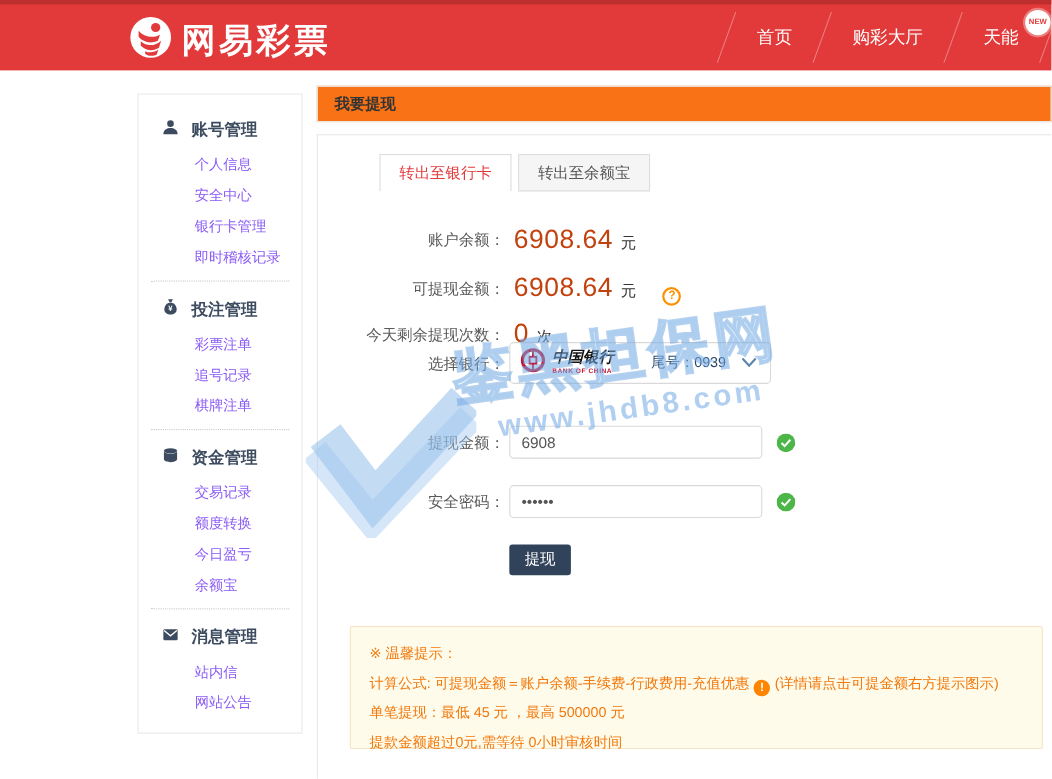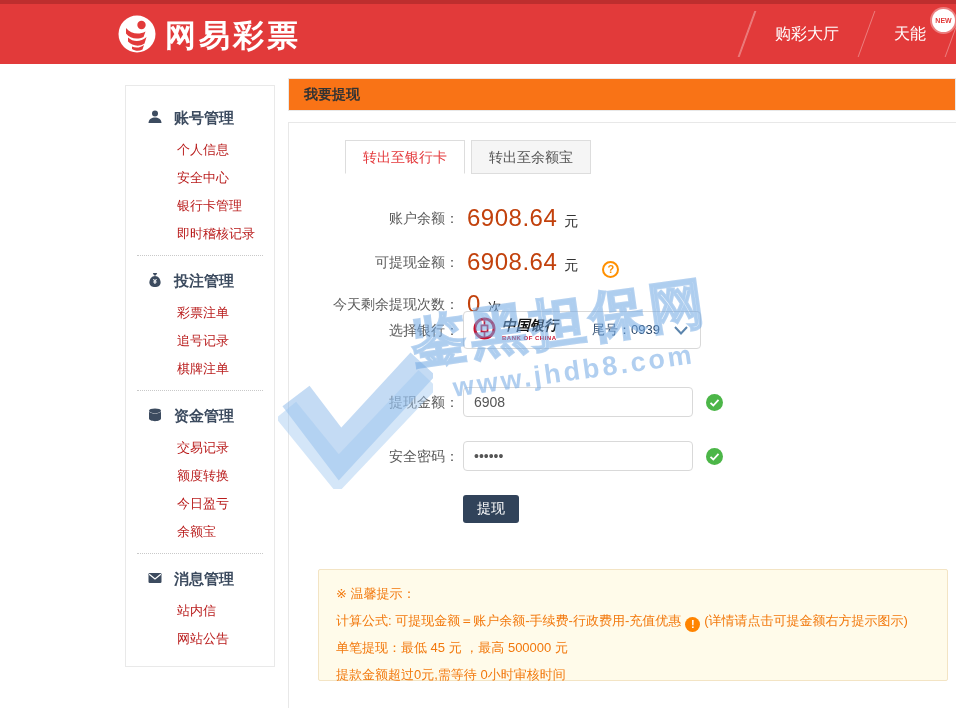--- a/index.html
+++ b/index.html
@@ -30,21 +30,21 @@
   
   .sidebar {
     position:absolute; left:125px; top:85px; width:150px; height:582px;
     background:#fff; border:1px solid #e9e9e9; padding-top:14px;
   }
   .side-title {
     display:flex; align-items:center; gap:11px; padding-left:21px; height:36px;
     color:#3c4b5f; font-size:15px; font-weight:bold; cursor:pointer;
   }
   .side-item {
-    padding-left:51px; font-size:13px; color:#b91c1c; height:28px; line-height:28px; cursor:pointer;
+    padding-left:51px; font-size:13px; color:#8b5cf6; height:28px; line-height:28px; cursor:pointer;
   }
   .side-divider { border-top:1px dotted #c9c9c9; margin:7px 11px; }
   
   .page-title-bar {
     position:absolute; left:288px; top:78px; width:668px; height:33px;
     background:#f97316; border:1px solid #e8e8e8; line-height:31px; padding-left:15px;
     font-size:14px; font-weight:bold; color:#333;
   }
   .panel {
     position:absolute; left:288px; top:122px; width:668px; height:586px;
@@ -116,20 +116,21 @@
         <circle cx="23.5" cy="10" r="4.2" fill="#e23a3a"></circle>
         <path d="M8 13 C13 19 21 20 27.5 16.5 L25.5 22 C19 25 12 23.5 8 18.5 Z" fill="#e23a3a"></path>
         <path d="M10 22.5 C15.5 27.5 23 27 28.5 22 L26.5 28.5 C20.5 32.5 14 30.5 10 26.5 Z" fill="#e23a3a"></path>
         <path d="M14 31.5 C18 33.5 23 32.5 26 30 L24.5 34.5 C21 36.5 17 36 14 34 Z" fill="#e23a3a"></path>
       </svg>
     </span>
     <span class="brand-text">网易彩票</span>
   </div>
   <div class="nav">
     <div class="nav-sep"></div>
+    <div class="nav-item">首页</div>
     <div class="nav-sep"></div>
     <div class="nav-item">购彩大厅</div>
     <div class="nav-sep"></div>
     <div class="nav-item">
       <span>天能</span>
       <span class="nav-badge">NEW</span>
     </div>
     <div class="nav-sep"></div>
   </div>
 </div>

